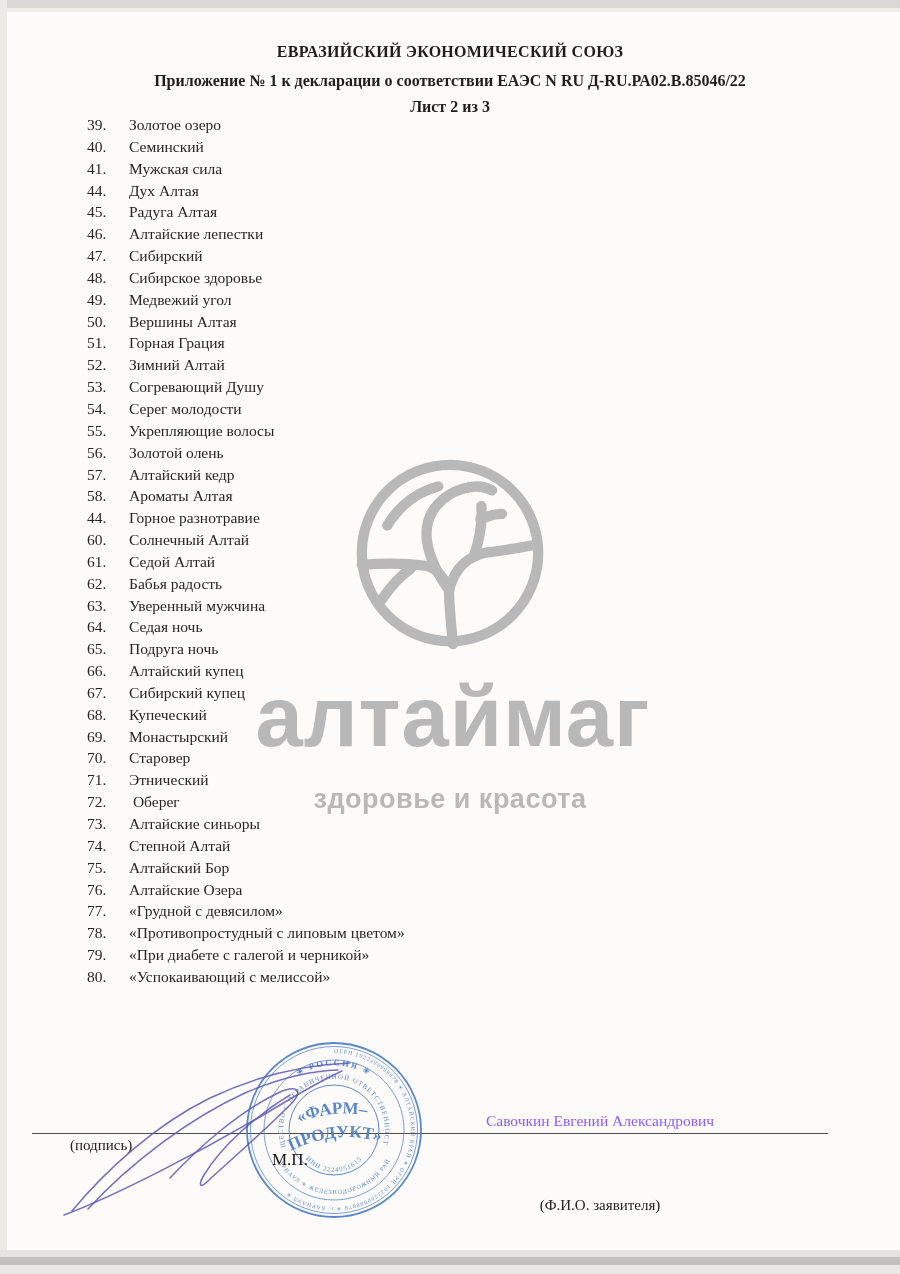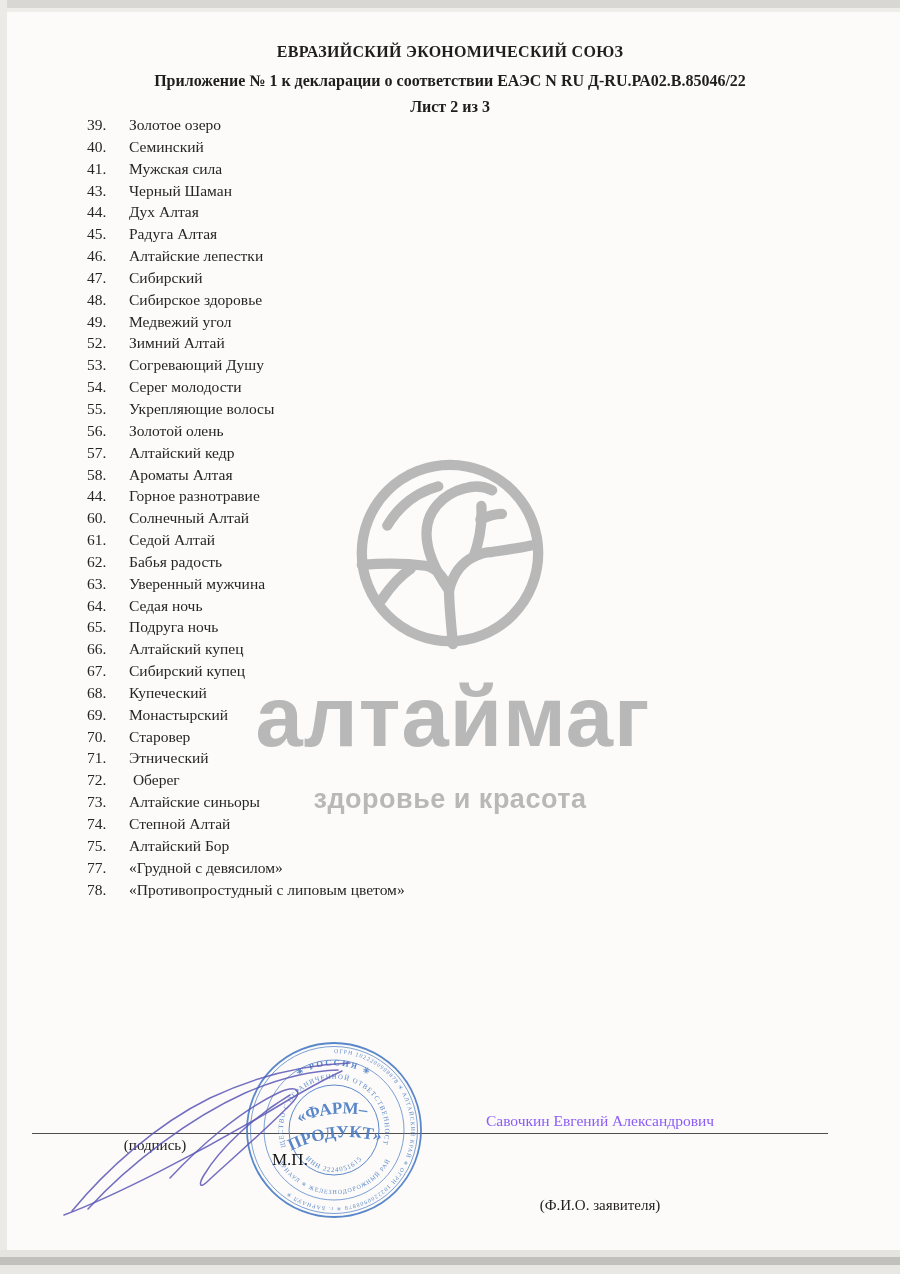--- a/index.html
+++ b/index.html
@@ -33,21 +33,21 @@
 
   
   #product-list{position:absolute;left:87px;top:116px;z-index:2;}
   .list-row{display:flex;height:21.85px;font-size:15.5px;color:#262626;gap:10px;}
   .list-row .num{width:32px;}
   .list-row .nm{white-space:pre;}
 
   
   #footer-line{position:absolute;left:32px;top:1133px;width:796px;height:1.4px;
       background:#4e4e4e;z-index:2;}
-  #sign-caption{position:absolute;left:70px;top:1137px;width:170px;text-align:center;
+  #sign-caption{position:absolute;left:70px;top:1137px;width:170px;text-align:left;
       font-size:15px;color:#222;z-index:3;}
   #mp-label{position:absolute;left:272px;top:1110px;font-size:17px;color:#161616;z-index:5;margin-top:40px;}
   #applicant-name{position:absolute;left:440px;top:1112px;width:320px;text-align:center;
       font-size:15.5px;color:#8b5cf6;z-index:3;}
   #applicant-caption{position:absolute;left:440px;top:1197px;width:320px;text-align:center;
       font-size:15px;color:#222;z-index:3;}
 
   #stamp{position:absolute;left:239px;top:1035px;z-index:4;opacity:.92;}
   #stamp circle{fill:none;stroke:var(--stamp-ink,#4d7ec5);}
   #stamp text{fill:var(--stamp-ink,#4d7ec5);font-family:"Liberation Serif",serif;}
@@ -93,24 +93,20 @@
     </div>
     <div class="list-row">
       <span class="num">40.</span>
       <span class="nm">Семинский</span>
     </div>
     <div class="list-row">
       <span class="num">41.</span>
       <span class="nm">Мужская сила</span>
     </div>
     <div class="list-row">
-      <span class="num">43.</span>
-      <span class="nm">Черный Шаман</span>
-    </div>
-    <div class="list-row">
       <span class="num">44.</span>
       <span class="nm">Дух Алтая</span>
     </div>
     <div class="list-row">
       <span class="num">45.</span>
       <span class="nm">Радуга Алтая</span>
     </div>
     <div class="list-row">
       <span class="num">46.</span>
       <span class="nm">Алтайские лепестки</span>
@@ -121,20 +117,28 @@
     </div>
     <div class="list-row">
       <span class="num">48.</span>
       <span class="nm">Сибирское здоровье</span>
     </div>
     <div class="list-row">
       <span class="num">49.</span>
       <span class="nm">Медвежий угол</span>
     </div>
     <div class="list-row">
+      <span class="num">50.</span>
+      <span class="nm">Вершины Алтая</span>
+    </div>
+    <div class="list-row">
+      <span class="num">51.</span>
+      <span class="nm">Горная Грация</span>
+    </div>
+    <div class="list-row">
       <span class="num">52.</span>
       <span class="nm">Зимний Алтай</span>
     </div>
     <div class="list-row">
       <span class="num">53.</span>
       <span class="nm">Согревающий Душу</span>
     </div>
     <div class="list-row">
       <span class="num">54.</span>
       <span class="nm">Серег молодости</span>
@@ -217,26 +221,38 @@
     </div>
     <div class="list-row">
       <span class="num">74.</span>
       <span class="nm">Степной Алтай</span>
     </div>
     <div class="list-row">
       <span class="num">75.</span>
       <span class="nm">Алтайский Бор</span>
     </div>
     <div class="list-row">
+      <span class="num">76.</span>
+      <span class="nm">Алтайские Озера</span>
+    </div>
+    <div class="list-row">
       <span class="num">77.</span>
       <span class="nm">«Грудной с девясилом»</span>
     </div>
     <div class="list-row">
       <span class="num">78.</span>
       <span class="nm">«Противопростудный с липовым цветом»</span>
+    </div>
+    <div class="list-row">
+      <span class="num">79.</span>
+      <span class="nm">«При диабете с галегой и черникой»</span>
+    </div>
+    <div class="list-row">
+      <span class="num">80.</span>
+      <span class="nm">«Успокаивающий с мелиссой»</span>
     </div>
   </div>
 
 <div id="footer-line"></div>
 <div id="sign-caption">(подпись)</div>
 <div id="mp-label">М.П.</div>
 <div id="applicant-name">Савочкин Евгений Александрович</div>
 <div id="applicant-caption">(Ф.И.О. заявителя)</div>
 
 <svg id="stamp" width="190" height="190" viewBox="0 0 190 190">

